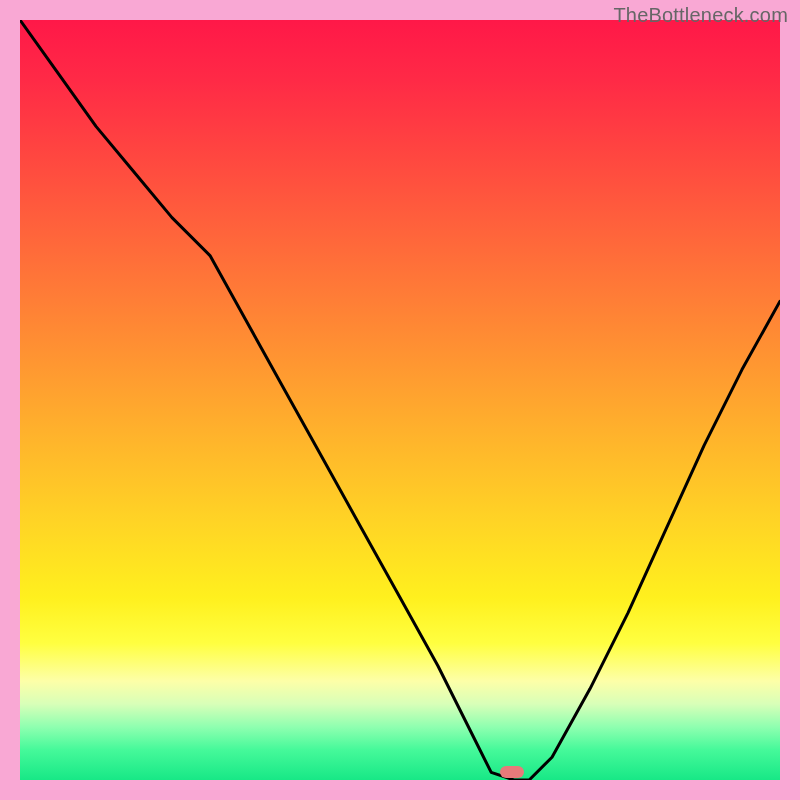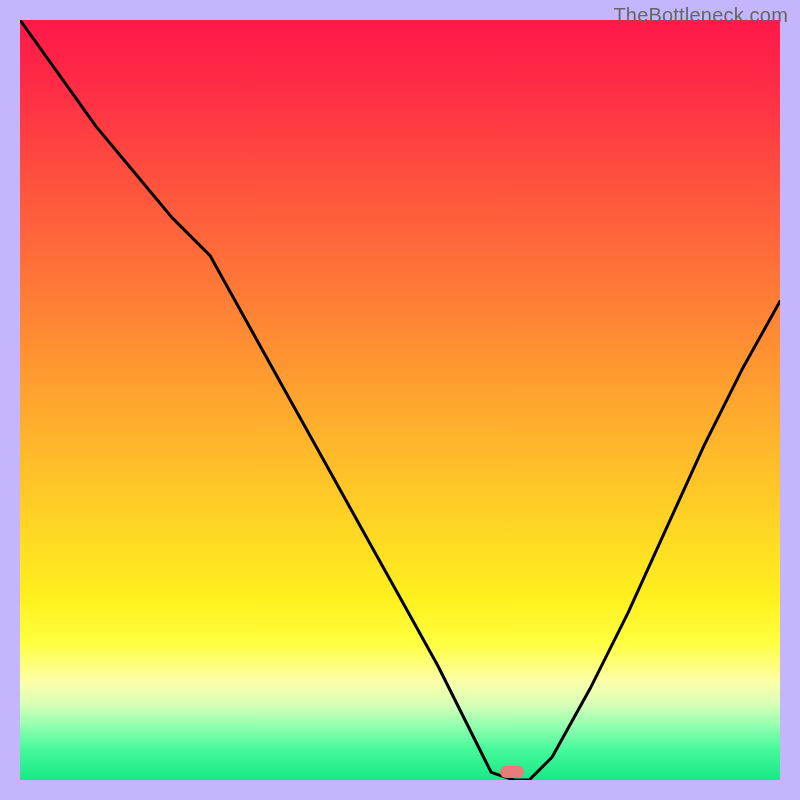--- a/index.html
+++ b/index.html
@@ -7,21 +7,21 @@
     padding: 0;
     width: 800px;
     height: 800px;
     background: #000;
     font-family: Arial, Helvetica, sans-serif;
   }
   .container {
     position: relative;
     width: 800px;
     height: 800px;
-    background: #c4b5fd;
+    background: #f9a8d4;
     text-align: right;
   }
   .plot-area {
     position: absolute;
     left: 20px;
     top: 20px;
     width: 760px;
     height: 760px;
     overflow: hidden;
   }

